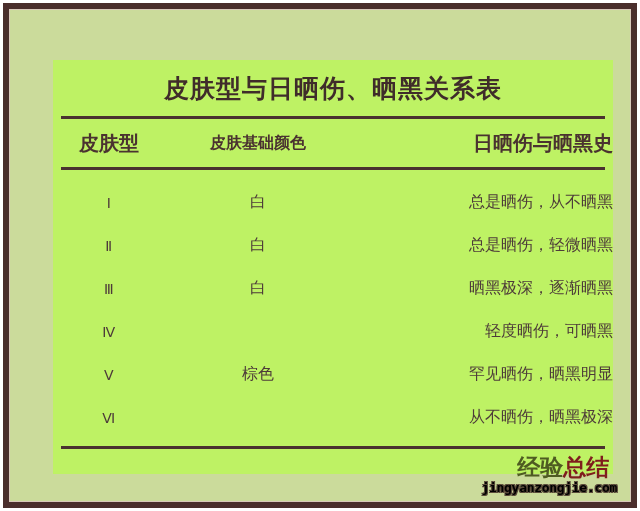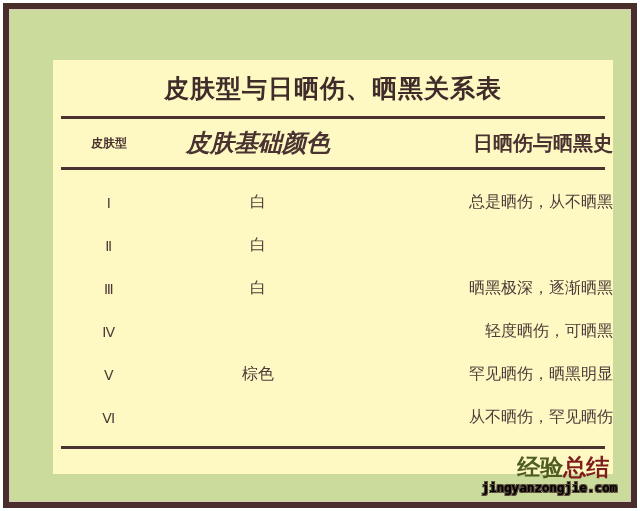--- a/index.html
+++ b/index.html
@@ -37,21 +37,21 @@
   }
 
   
   #card {
     position: absolute;
     left: 44px;
     top: 51px;
     width: 560px;
     height: 414px;
     box-sizing: border-box;
-    background: #fef9c3;
+    background: #bef264;
   }
 
   #table-title {
     text-align: center;
     color: #3f2c2a;
     font-size: 25px;
     font-weight: bold;
     letter-spacing: 1px;
     line-height: 1;
     padding-top: 16px;
@@ -89,22 +89,22 @@
     height: 43px;
     color: #4d3b39;
     font-size: 15px;
   }
 
   
   .col-type  { width: 112px; text-align: center; flex: none; }
   .col-color { width: 186px; text-align: center; flex: none; }
   .col-hist  { flex: 1; text-align: right; }
 
-  .header-type  { font-size: 12px; }
-  .header-color { font-size: 24px; font-style: italic; }
+  .header-type  { font-size: 20px; }
+  .header-color { font-size: 16px; }
   .header-hist  { font-size: 20px; }
 
   .cell-type  { font-size: 14px; letter-spacing: 0.5px; }
   .cell-color { font-size: 16px; }
   .cell-hist  { font-size: 16px; }
 
   
   #watermark {
     position: absolute;
     right: 14px;
@@ -158,20 +158,21 @@
 
       <div class="data-row">
         <div class="col-type cell-type">Ⅰ</div>
         <div class="col-color cell-color">白</div>
         <div class="col-hist cell-hist">总是晒伤，从不晒黑</div>
       </div>
 
       <div class="data-row">
         <div class="col-type cell-type">Ⅱ</div>
         <div class="col-color cell-color">白</div>
+        <div class="col-hist cell-hist">总是晒伤，轻微晒黑</div>
       </div>
 
       <div class="data-row">
         <div class="col-type cell-type">Ⅲ</div>
         <div class="col-color cell-color">白</div>
         <div class="col-hist cell-hist">晒黑极深，逐渐晒黑</div>
       </div>
 
       <div class="data-row">
         <div class="col-type cell-type">Ⅳ</div>
@@ -179,21 +180,21 @@
       </div>
 
       <div class="data-row">
         <div class="col-type cell-type">Ⅴ</div>
         <div class="col-color cell-color">棕色</div>
         <div class="col-hist cell-hist">罕见晒伤，晒黑明显</div>
       </div>
 
       <div class="data-row">
         <div class="col-type cell-type">Ⅵ</div>
-        <div class="col-hist cell-hist">从不晒伤，罕见晒伤</div>
+        <div class="col-hist cell-hist">从不晒伤，晒黑极深</div>
       </div>
 
     </div>
 
     <div class="rule" id="rule-bottom"></div>
   </div>
 
   <div id="watermark">
     <div id="wm-logo"><span class="wm-a">经验</span><span class="wm-b">总结</span></div>
     <div id="wm-url">jingyanzongjie.com</div>

